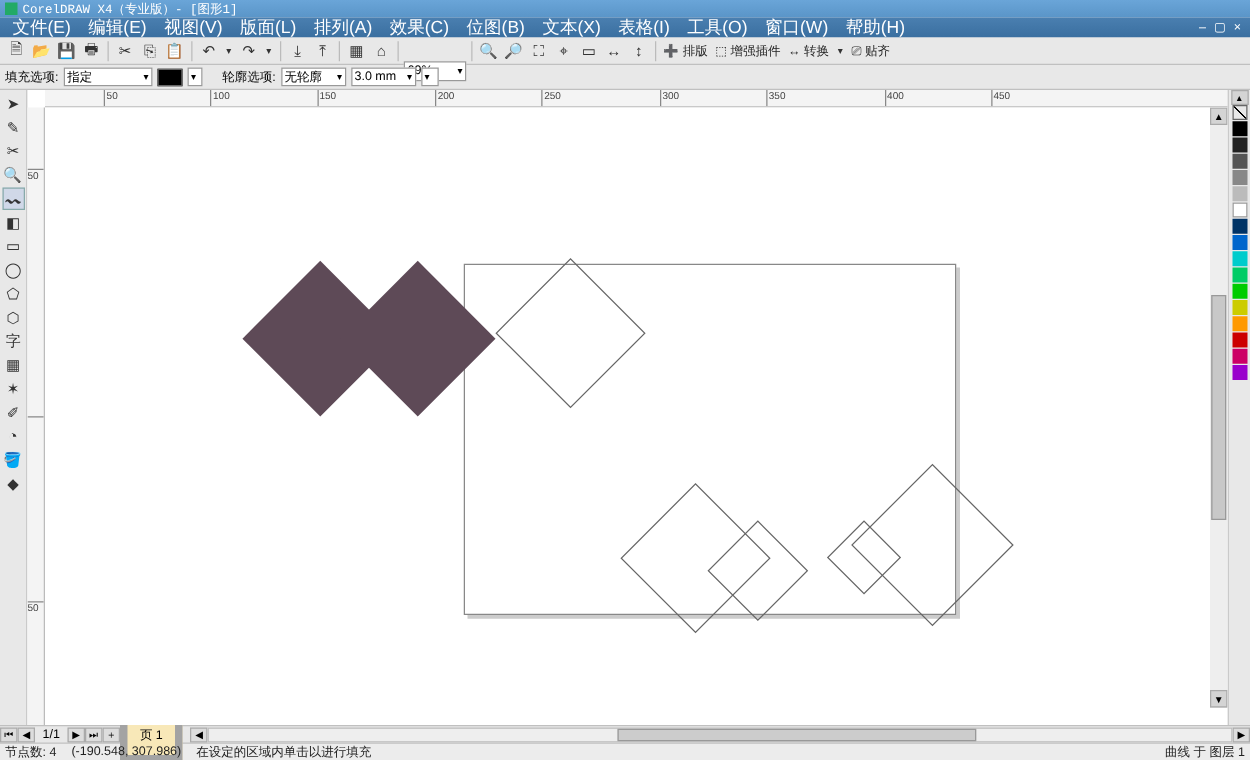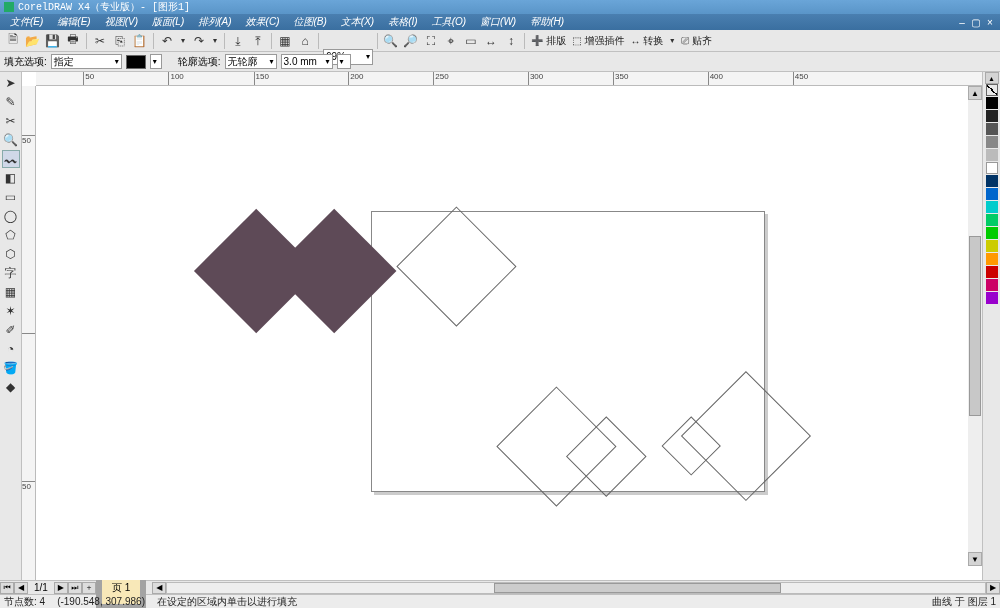--- a/index.html
+++ b/index.html
@@ -5,21 +5,21 @@
 * { margin: 0; padding: 0; box-sizing: border-box; font-family: "Microsoft YaHei", Arial, sans-serif; }
 body { width: 1000px; height: 608px; overflow: hidden; background: #e8e8e8; font-size: 11px; }
 
 
 .titlebar { height: 14px; background: linear-gradient(#6aa5d8,#5a95c8); display: flex; align-items: center; padding: 0 4px; color: #fff; font-size: 10px; }
 .titlebar .app-icon { width: 10px; height: 10px; background: #2a6; margin-right: 4px; }
 .titlebar .title { flex: 1; font-family: Liberation Mono, monospace; }
 
 
 .menubar { height: 16px; background: linear-gradient(#4a7fb0,#3a6fa0); display: flex; align-items: center; padding: 0 4px; gap: 2px; }
-.menubar .m { color: #fff; font-size: 10px; padding: 0 6px; cursor: default; font-style: italic; }
+.menubar .m { color: #fff; font-size: 14px; padding: 0 6px; cursor: default; }
 .menubar .ctl { width: 12px; height: 12px; display:flex;align-items:center;justify-content:center;color:#fff;font-size:10px;}
 
 
 .toolbar1 { height: 22px; background: #e8e8e8; border-bottom: 1px solid #c0c0c0; display: flex; align-items: center; padding: 0 4px; gap: 2px; }
 .tb { width: 18px; height: 18px; display: flex; align-items: center; justify-content: center; font-size: 12px; color: #333; border: 1px solid transparent; }
 .sep { width: 1px; height: 16px; background: #bbb; margin: 0 2px; }
 .combo-zoom { width: 50px; height: 16px; font-size: 10px; border:1px solid #999; background:#fff; padding:0 2px; display:flex;align-items:center;justify-content:space-between;margin-top:32px;}
 .combo-zoom .dd { font-size:8px;}
 .tbtxt { font-size: 10px; color: #222; padding: 0 2px; display:flex;align-items:center;}
 

